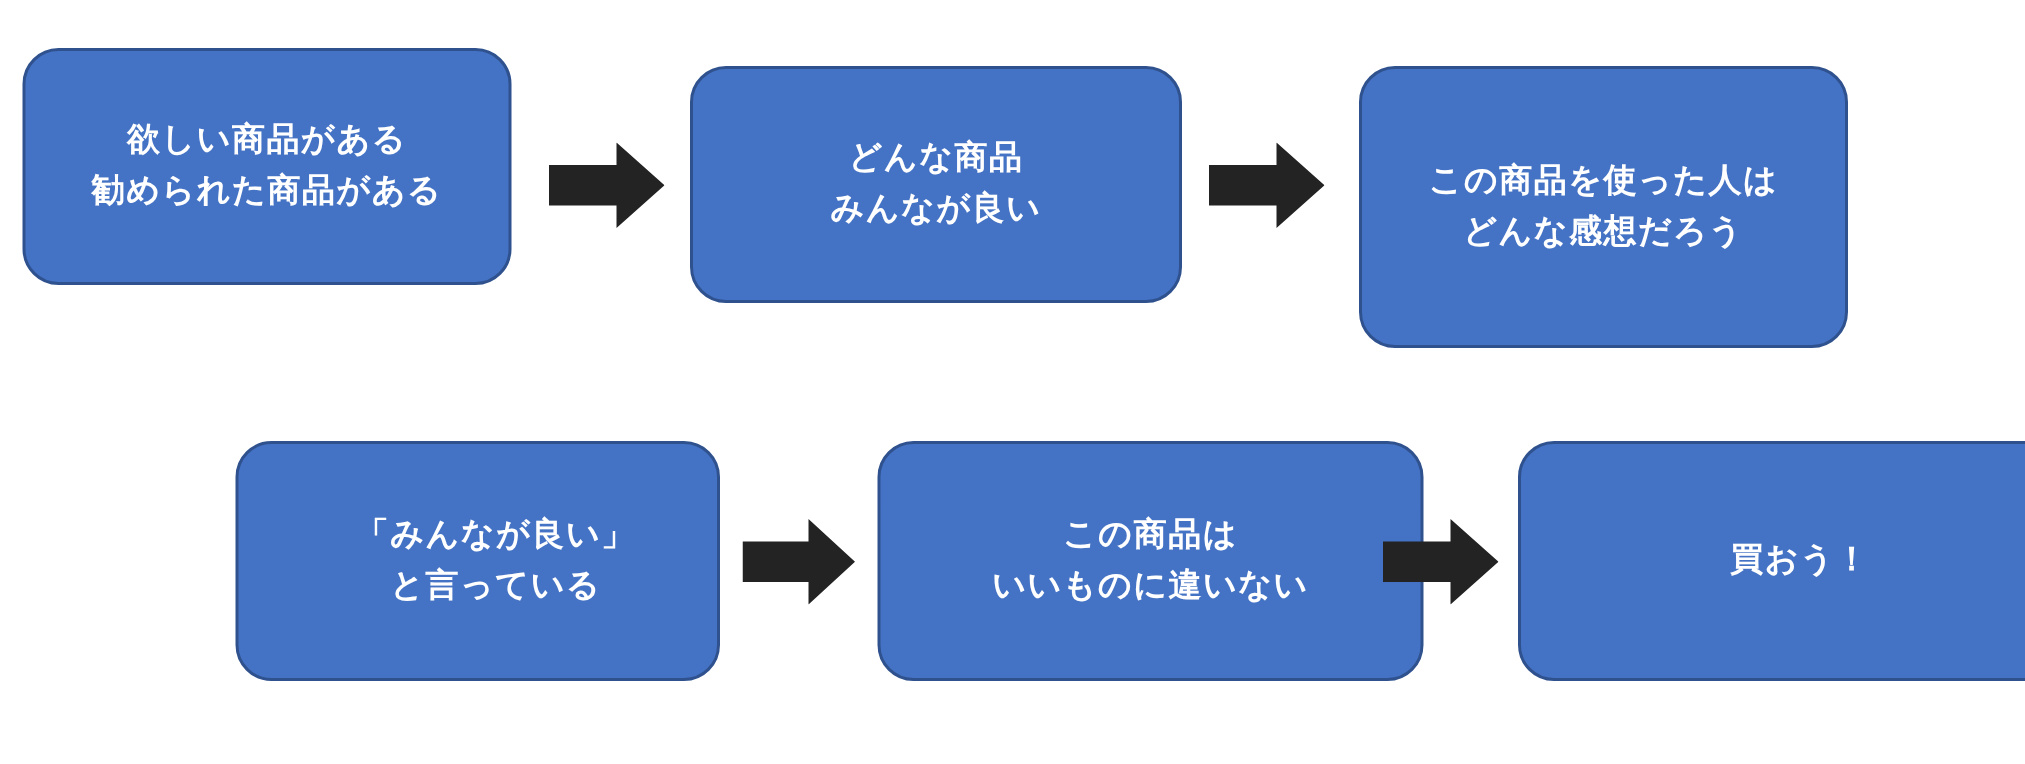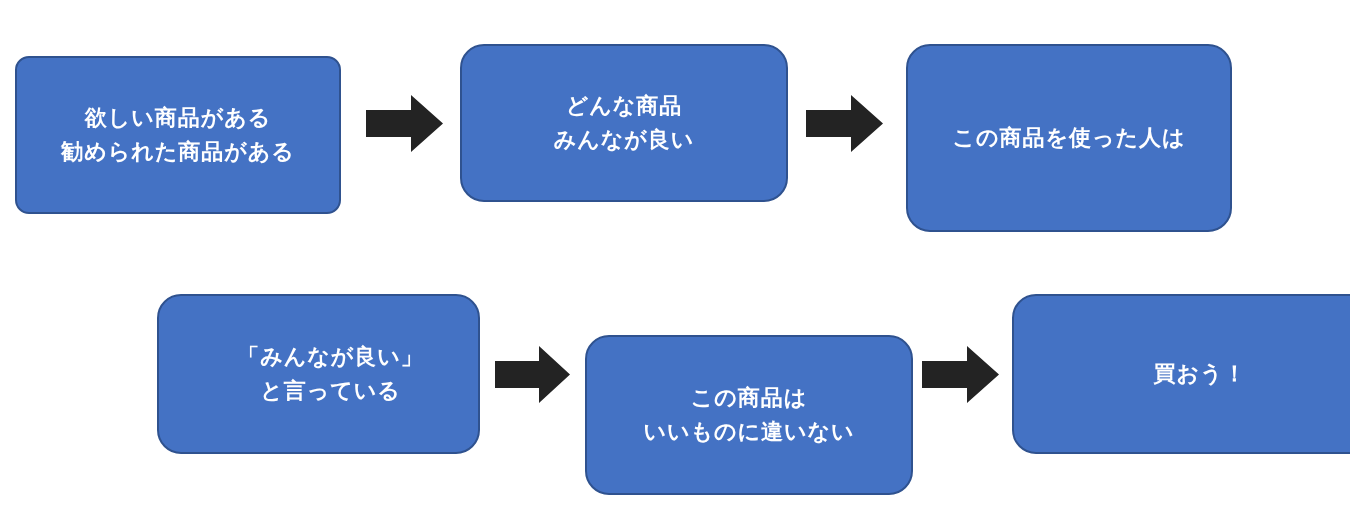--- a/index.html
+++ b/index.html
@@ -36,25 +36,25 @@
     letter-spacing: 1px;
   }
   .flow-arrow {
     position: absolute;
     display: block;
   }
   .flow-arrow polygon {
     fill: var(--arrow-color, #232323);
   }
   
-  #box-1 { left: 15px;   top: 56px;  width: 326px; height: 158px; border-radius: 14px; }
+  #box-1 { left: 15px;   top: 32px;  width: 326px; height: 158px; }
   #box-2 { left: 460px;  top: 44px;  width: 328px; height: 158px; }
   #box-3 { left: 906px;  top: 44px;  width: 326px; height: 188px; }
   #box-4 { left: 157px;  top: 294px; width: 323px; height: 160px; padding-left: 24px; }
-  #box-5 { left: 585px;  top: 294px; width: 328px; height: 160px; margin-top: 41px; }
+  #box-5 { left: 585px;  top: 294px; width: 364px; height: 160px; }
   #box-6 { left: 1012px; top: 294px; width: 376px; height: 160px; }
   #arrow-1 { left: 366px; top: 95px;  }
   #arrow-2 { left: 806px; top: 95px;  }
   #arrow-3 { left: 495px; top: 346px; }
   #arrow-4 { left: 922px; top: 346px; }
 </style>
 </head>
 <body>
 
 <div id="canvas" style="--bg: #ffffff; --box-fill: #4472c4; --box-border: #2f528f; --arrow-color: #232323; --text-color: #ffffff;">
@@ -72,20 +72,21 @@
     <span class="line">どんな商品</span>
     <span class="line">みんなが良い</span>
   </div>
 
   <svg class="flow-arrow" id="arrow-2" width="77" height="57" viewBox="0 0 77 57" aria-hidden="true">
     <polygon points="0,15 45,15 45,0 77,28.5 45,57 45,42 0,42"></polygon>
   </svg>
 
   <div class="flow-box" id="box-3">
     <span class="line">この商品を使った人は</span>
+    <span class="line">どんな感想だろう</span>
   </div>
 
   <div class="flow-box" id="box-4">
     <span class="line">「みんなが良い」</span>
     <span class="line">と言っている</span>
   </div>
 
   <svg class="flow-arrow" id="arrow-3" width="75" height="57" viewBox="0 0 75 57" aria-hidden="true">
     <polygon points="0,15 44,15 44,0 75,28.5 44,57 44,42 0,42"></polygon>
   </svg>

